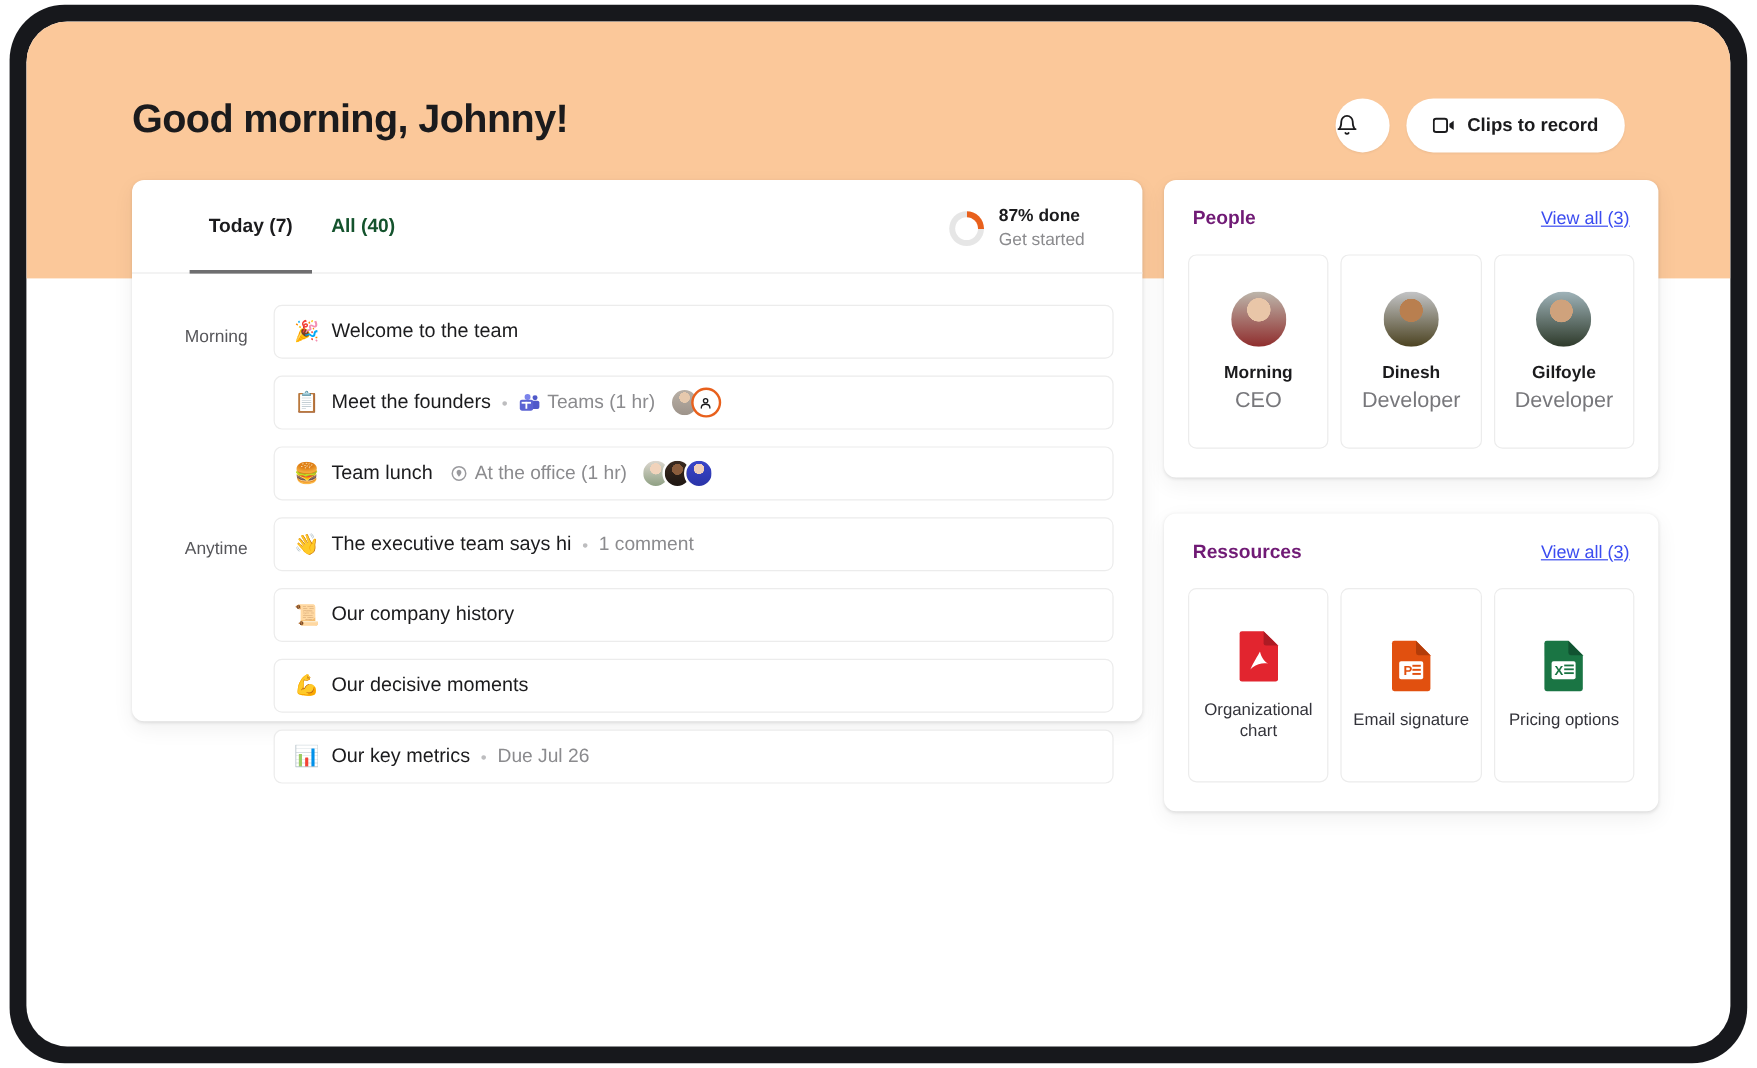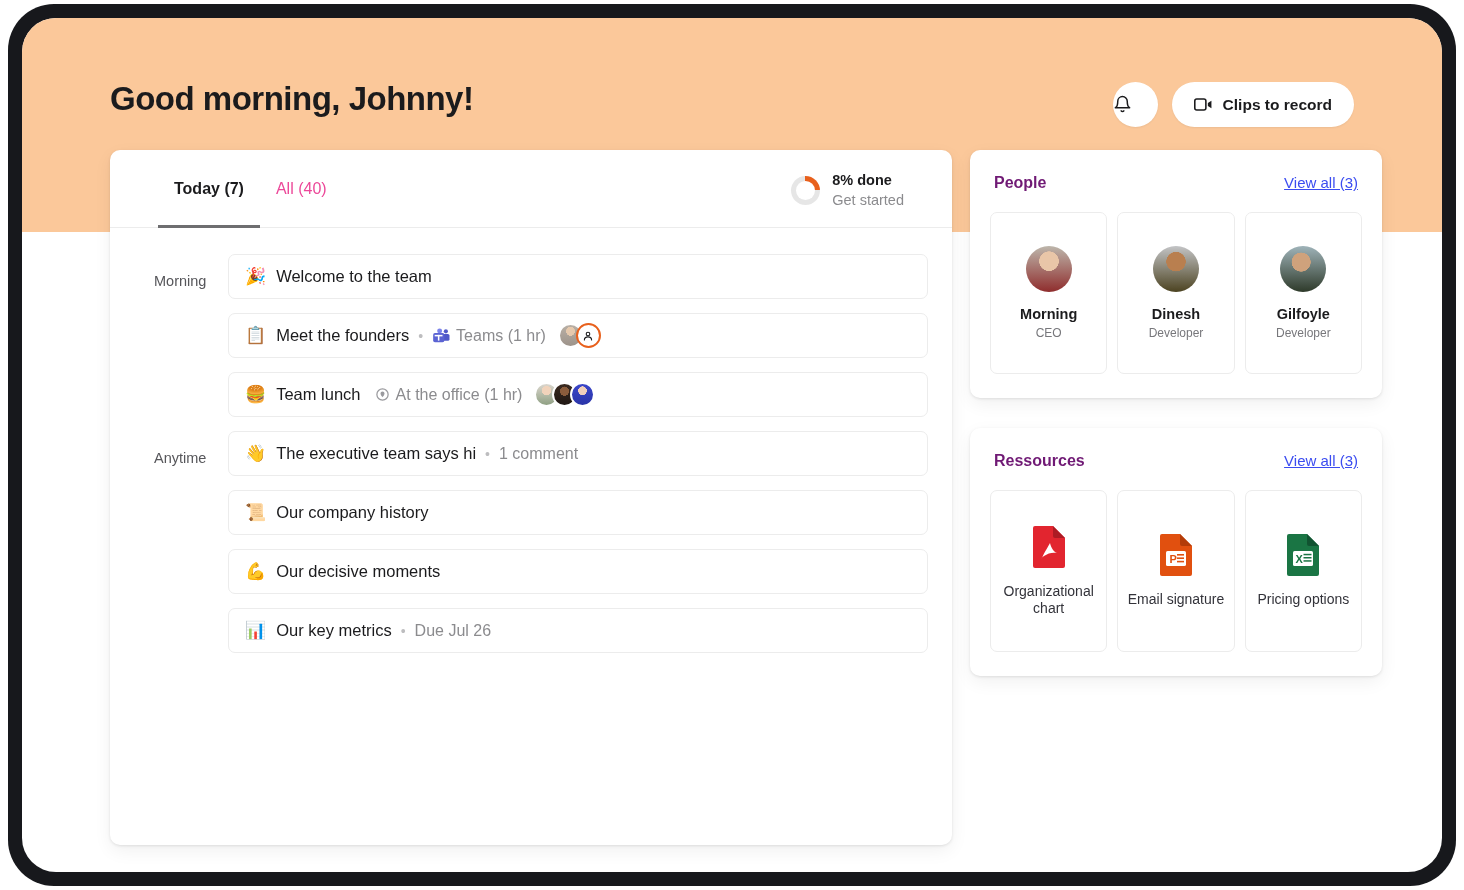--- a/index.html
+++ b/index.html
@@ -64,42 +64,43 @@
     font-size: 15.5px;
     font-weight: bold;
     color: #1b1b1d;
   }
 
   
   #main-card {
     position: absolute;
     left: 88px; top: 132px;
     width: 842px;
-    height: 695px;
+    height: 451px;
     background: #ffffff;
     border-radius: 10px;
     box-shadow: 0 1px 3px rgba(0,0,0,.10), 0 6px 18px rgba(0,0,0,.06);
   }
   #tabs-row {
     position: relative;
     height: 78px;
     border-bottom: 1px solid #ececec;
     display: flex;
     align-items: center;
     padding-left: 48px;
   }
   .tab {
     position: relative;
     height: 78px;
     display: flex;
     align-items: center;
     padding: 0 16px;
     font-size: 16px;
-    color: #ec4899;
+    color: #14532d;
     cursor: pointer;
+    font-weight: bold;
   }
   .tab.active {
     color: #1b1b1d;
     font-weight: bold;
   }
   .tab.active::after {
     content: "";
     position: absolute;
     left: 0; right: 0; bottom: 0;
     height: 3px;
@@ -268,21 +269,21 @@
     margin-bottom: 14px;
   }
   .person-name {
     font-size: 14.5px;
     font-weight: bold;
     color: #1b1b1d;
     margin-bottom: 4px;
     text-align: center;
   }
   .person-role {
-    font-size: 12px;
+    font-size: 18px;
     color: #77777b;
     text-align: left;
   }
   .file-icon { margin-bottom: 14px; }
   .file-label {
     font-size: 14px;
     color: #33333a;
     text-align: center;
     line-height: 1.25;
     max-width: 108px;
@@ -326,21 +327,21 @@
       <div class="tab active">
         <span>Today (7)</span>
       </div>
       <div class="tab">
         <span>All (40)</span>
       </div>
 
       <div id="progress-wrap">
         <div id="progress-ring"></div>
         <div id="progress-text">
-          <span id="progress-pct">8% done</span>
+          <span id="progress-pct">87% done</span>
           <span id="progress-sub">Get started</span>
         </div>
       </div>
     </div>
 
     <div id="task-area">
 
       <div class="group">
         <div class="group-label">Morning</div>
         <div class="group-rows">

